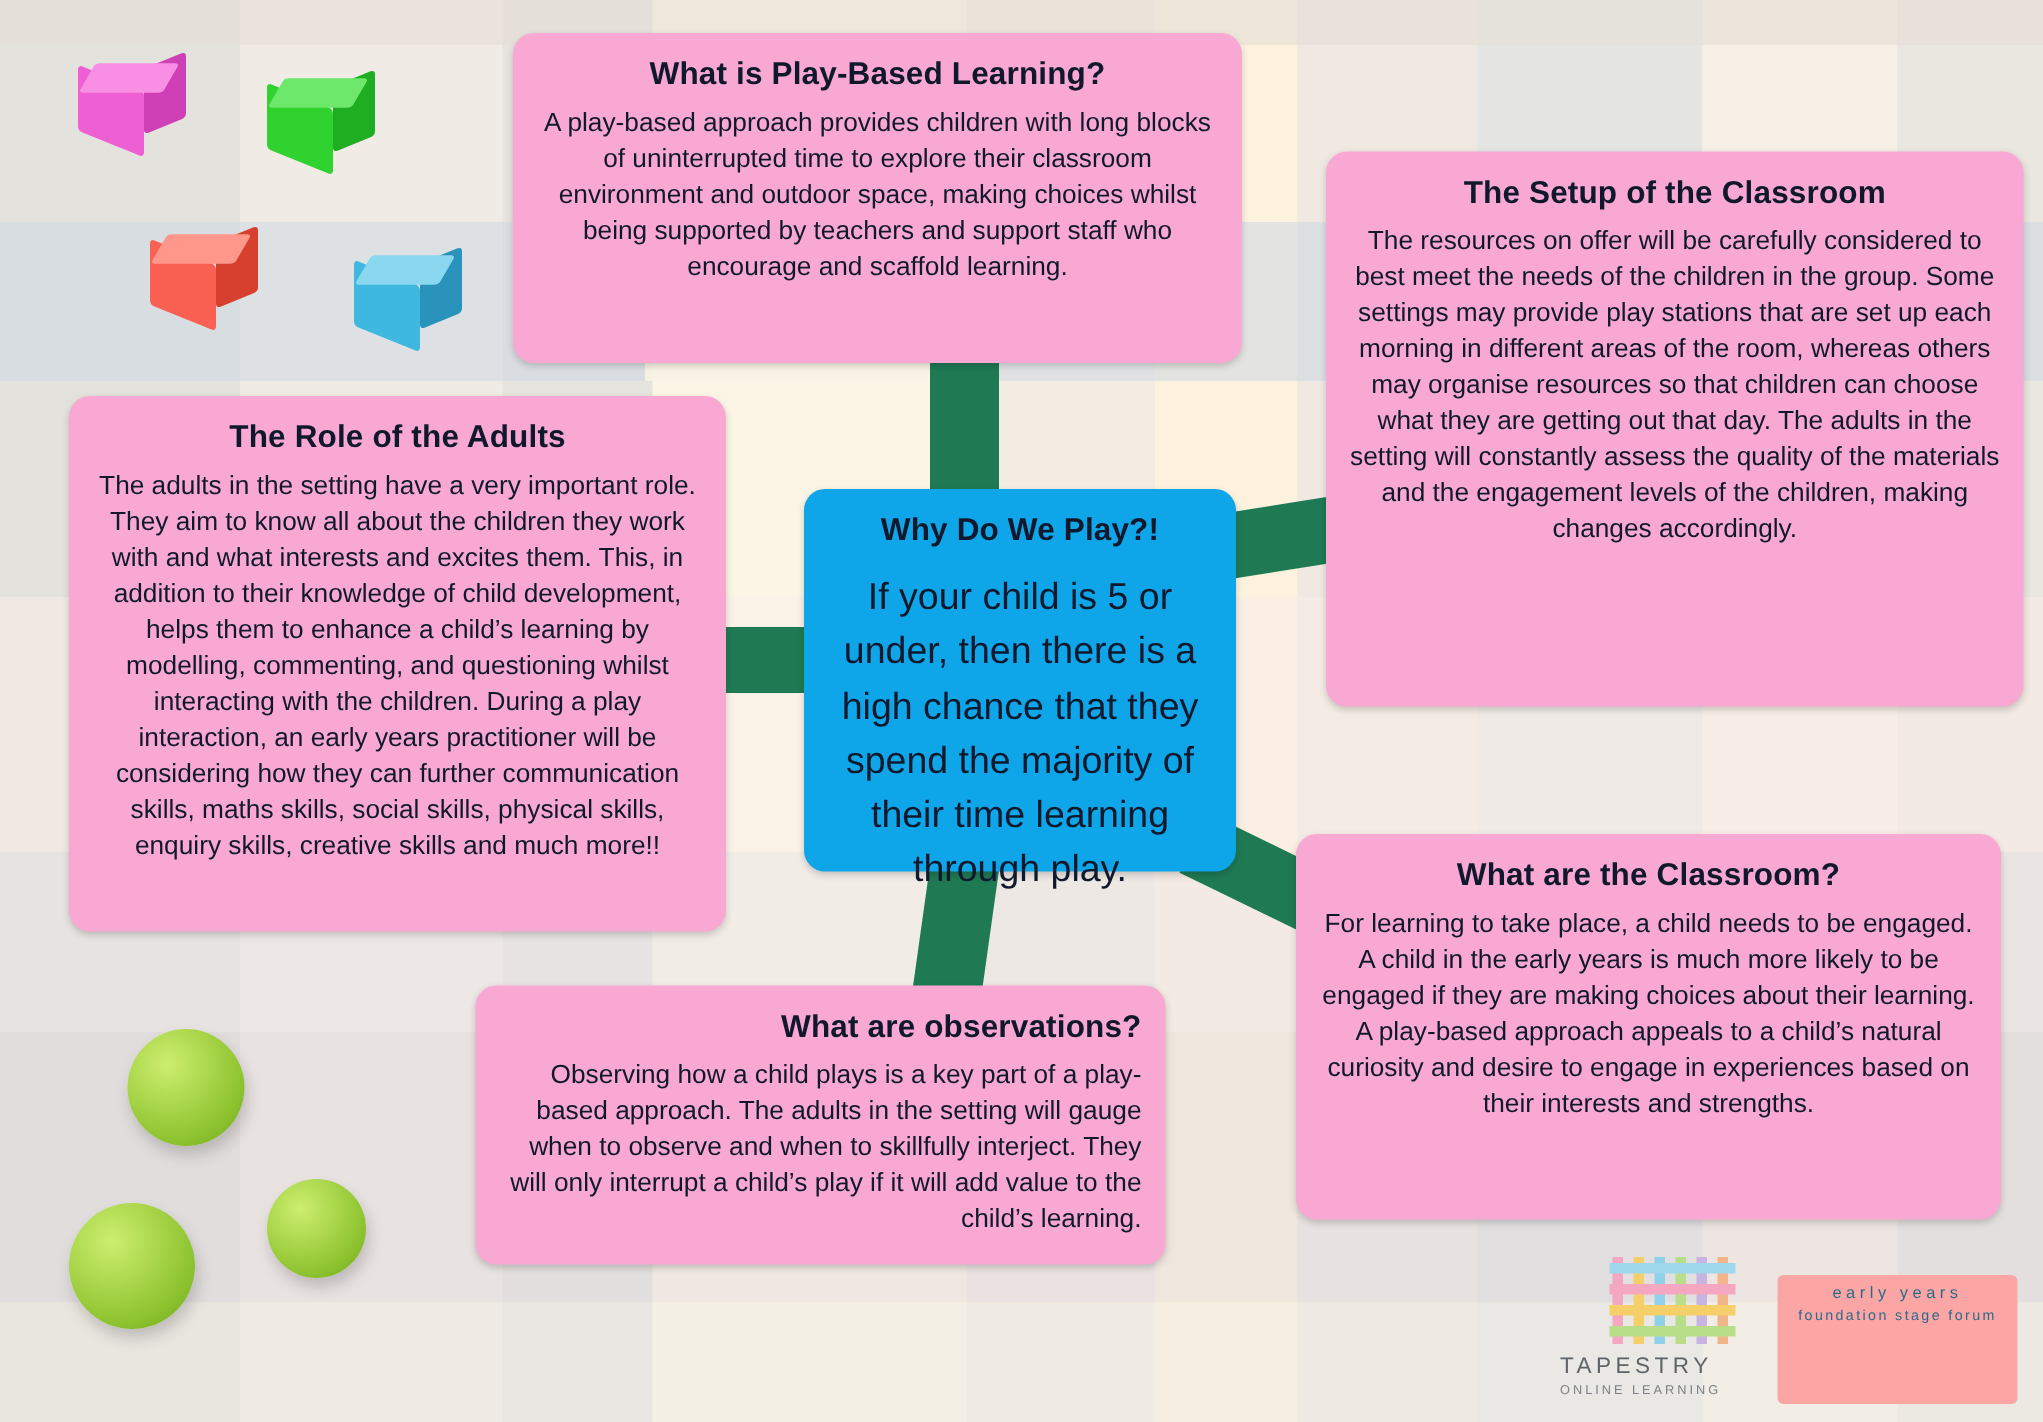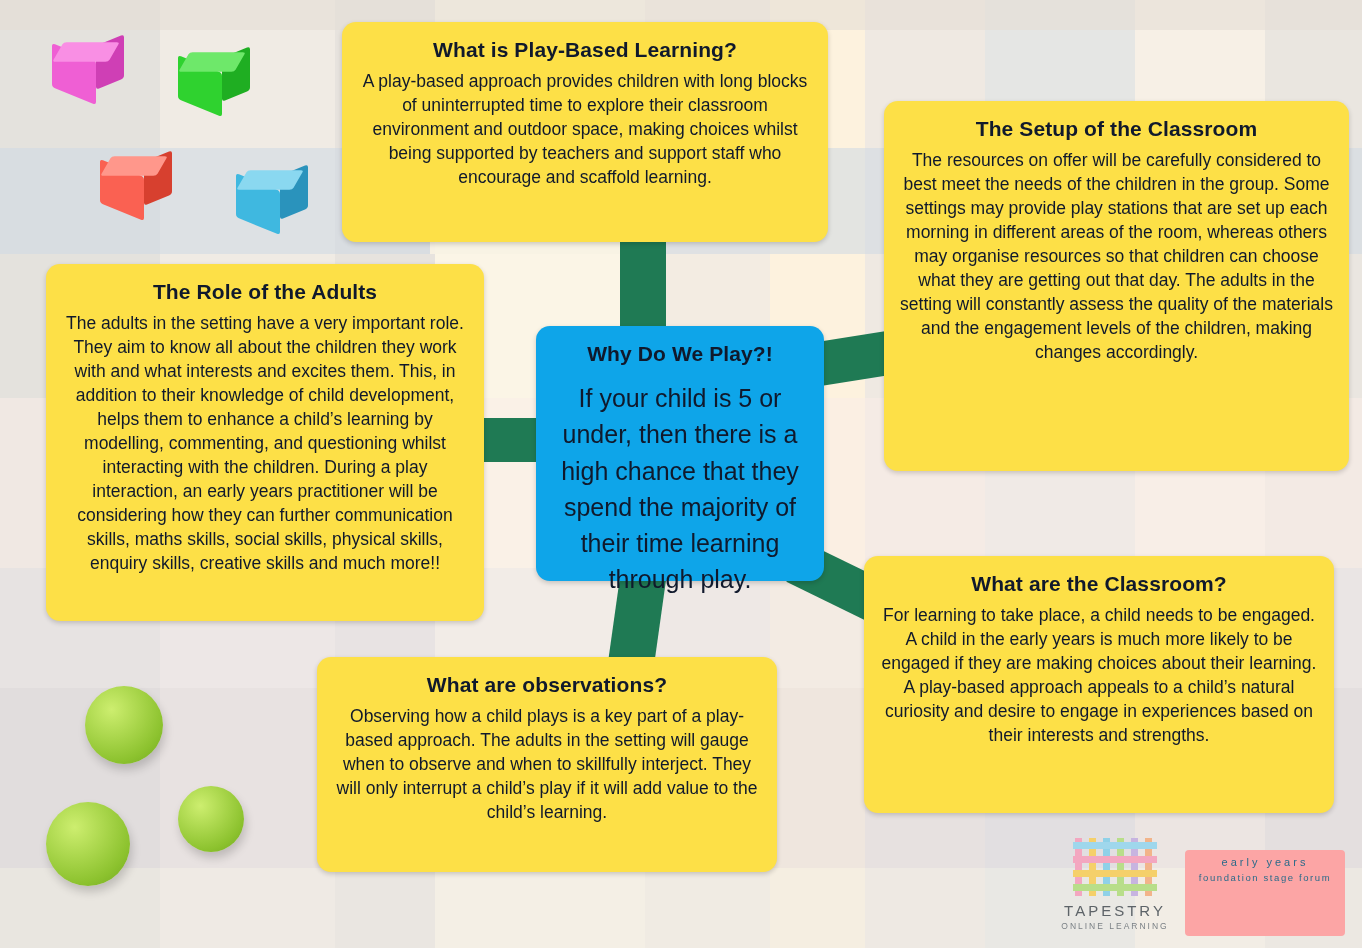--- a/index.html
+++ b/index.html
@@ -32,21 +32,21 @@
   .card {
     position: absolute;
     box-sizing: border-box;
     border-radius: 14px;
     z-index: 3;
     padding: 10px 16px 14px 16px;
     color: #11182a;
     text-align: center;
     box-shadow: 0 2px 5px rgba(0,0,0,0.18);
   }
-  .card.teal { background: #fde047; }
+  .card.teal { background: #f9a8d4; }
   .card.pink { background: #0ea5e9; }
   .card h2 {
     margin: 6px 0 8px 0;
     font-size: 21px;
     font-weight: bold;
     letter-spacing: 0.1px;
     color: #10192c;
   }
   .card p {
     margin: 0;
@@ -62,37 +62,37 @@
   }
   .card.pink h2 { font-size: 21px; margin-bottom: 14px; }
   .card.pink p { font-size: 25px; line-height: 1.45; }
 
   
   #card-play-based { left: 342px; top: 22px;  width: 486px; height: 220px; }
   #card-classroom  { left: 884px; top: 101px; width: 465px; height: 370px; }
   #card-adults     { left: 46px;  top: 264px; width: 438px; height: 357px; }
   #card-center     { left: 536px; top: 326px; width: 288px; height: 255px; }
   #card-benefits   { left: 864px; top: 556px; width: 470px; height: 257px; }
-  #card-observations { left: 317px; top: 657px; width: 460px; height: 215px; }
+  #card-observations { left: 317px; top: 657px; width: 460px; height: 186px; text-align: right; }
 
   
   .cube { position: absolute; z-index: 1; }
 
   
   .ball {
     position: absolute;
     border-radius: 50%;
     z-index: 1;
     box-shadow: 2px 6px 10px rgba(0,0,0,0.18);
   }
 
   
   #logo-tapestry {
     position: absolute; left: 1040px; top: 838px; width: 150px; height: 100px;
-    z-index: 4; text-align: center;
+    z-index: 4; text-align: left;
   }
   #logo-tapestry .grid {
     position: relative; width: 84px; height: 60px; margin: 0 auto;
   }
   #logo-tapestry .vbar { position: absolute; width: 7px; height: 58px; top: 0; }
   #logo-tapestry .hbar { position: absolute; height: 7px; width: 84px; left: 0; }
   #logo-tapestry .t-word {
     font-size: 15px; letter-spacing: 3px; color: #5d6368; margin-top: 4px;
     font-family: "Liberation Sans", sans-serif;
   }

